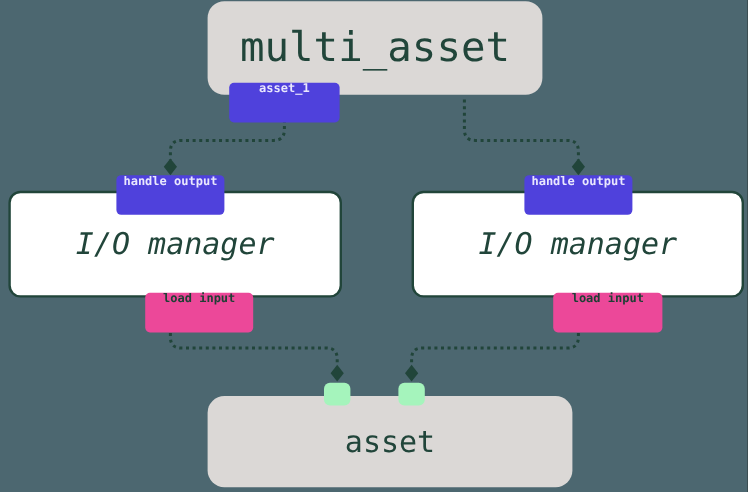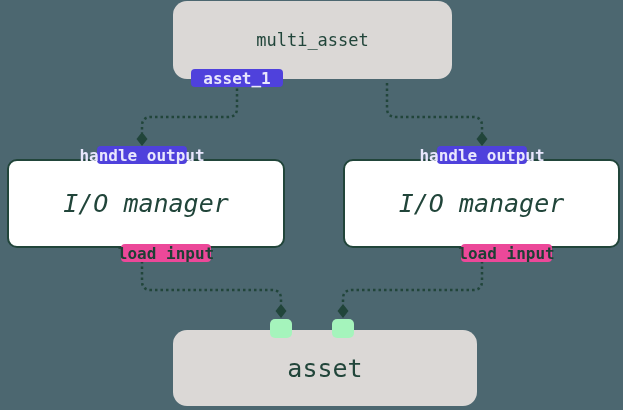--- a/index.html
+++ b/index.html
@@ -35,31 +35,31 @@
   .node-gray { background: #DBD8D6; border-radius: 14px; }
   .node-white {
     background: #FFFFFF;
     border: 2px solid #21453A;
     border-radius: 10px;
   }
   .node-title {
     color: #21453A;
     white-space: nowrap;
   }
-  .title-lg { font-size: 17px; }
+  .title-lg { font-size: 34px; }
   .title-md { font-size: 25px; font-style: italic; }
   .title-asset { font-size: 25px; }
   .badge {
     position: absolute;
     display: flex;
     align-items: flex-start;
     justify-content: center;
-    height: 18px;
+    height: 33px;
     border-radius: 4px;
-    font-size: 16px;
+    font-size: 10px;
     font-weight: bold;
     white-space: nowrap;
     z-index: 3;
   }
   .badge-purple { background: #4F41DC; color: #E9E7FD; }
   .badge-green  { background: #ec4899; color: #1E4035; margin-left: 24px; }
   .port {
     position: absolute;
     background: #A5F4BC;
     border-radius: 5px;

